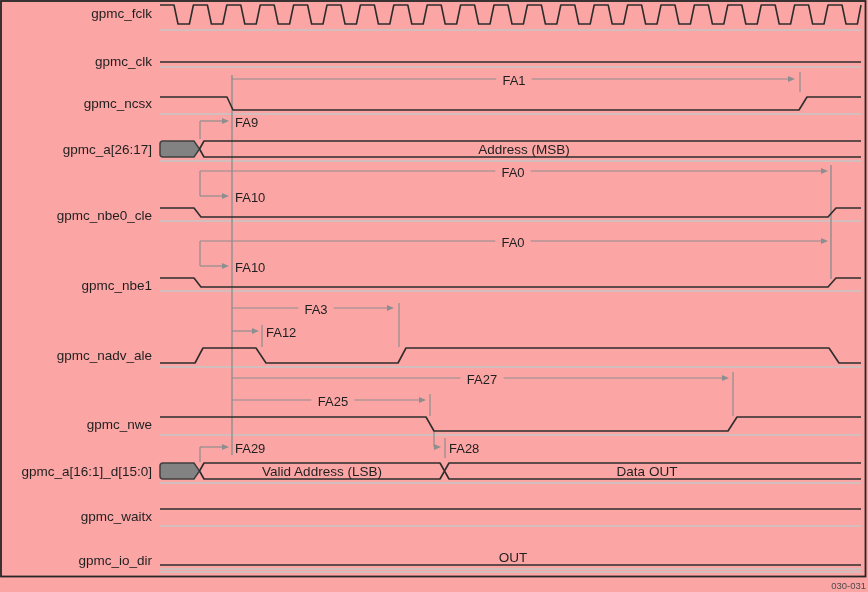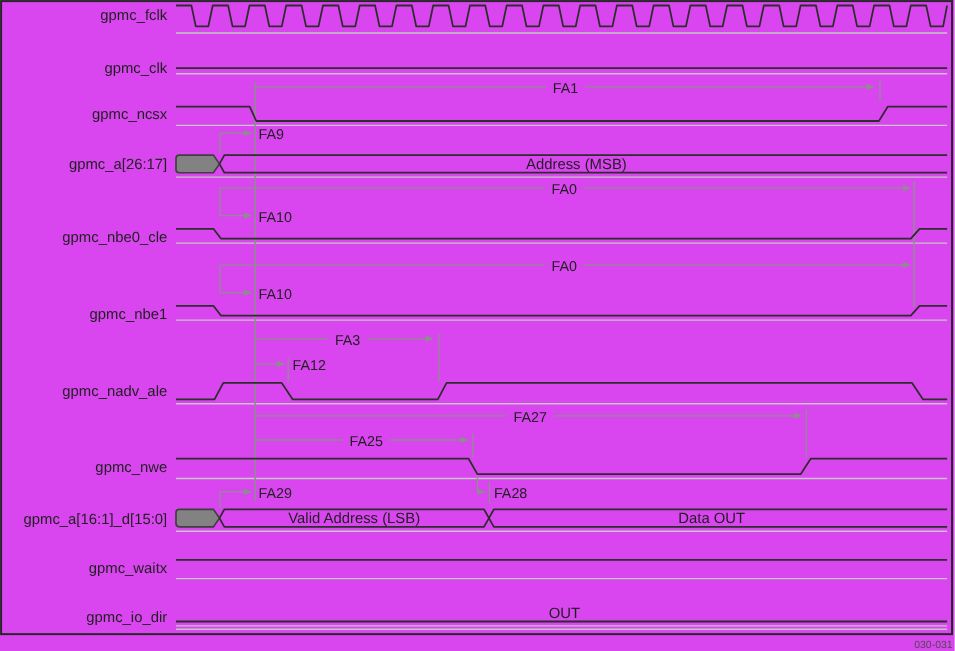--- a/index.html
+++ b/index.html
@@ -1,16 +1,16 @@
 <!DOCTYPE html>
 <html><head>
 <meta charset="utf-8">
 <style>
   html,body{margin:0;padding:0;background:#fff;}
-  .canvas{position:relative;width:868px;height:592px;background:#d946ef;overflow:hidden;
+  .canvas{position:relative;width:868px;height:592px;background:#fca5a5;overflow:hidden;
           font-family:"Liberation Sans",sans-serif;}
   svg{position:absolute;left:0;top:0;}
   text{font-family:"Liberation Sans",sans-serif;fill:#1f1f1f;}
   .sig-label{font-size:13.5px;}
   .dim-label{font-size:13px;}
   .bus-label{font-size:13.5px;}
   .inline-label{font-size:13.5px;}
   .figcode{font-size:9.5px;fill:#4b4b4b;}
 </style>
 </head>

